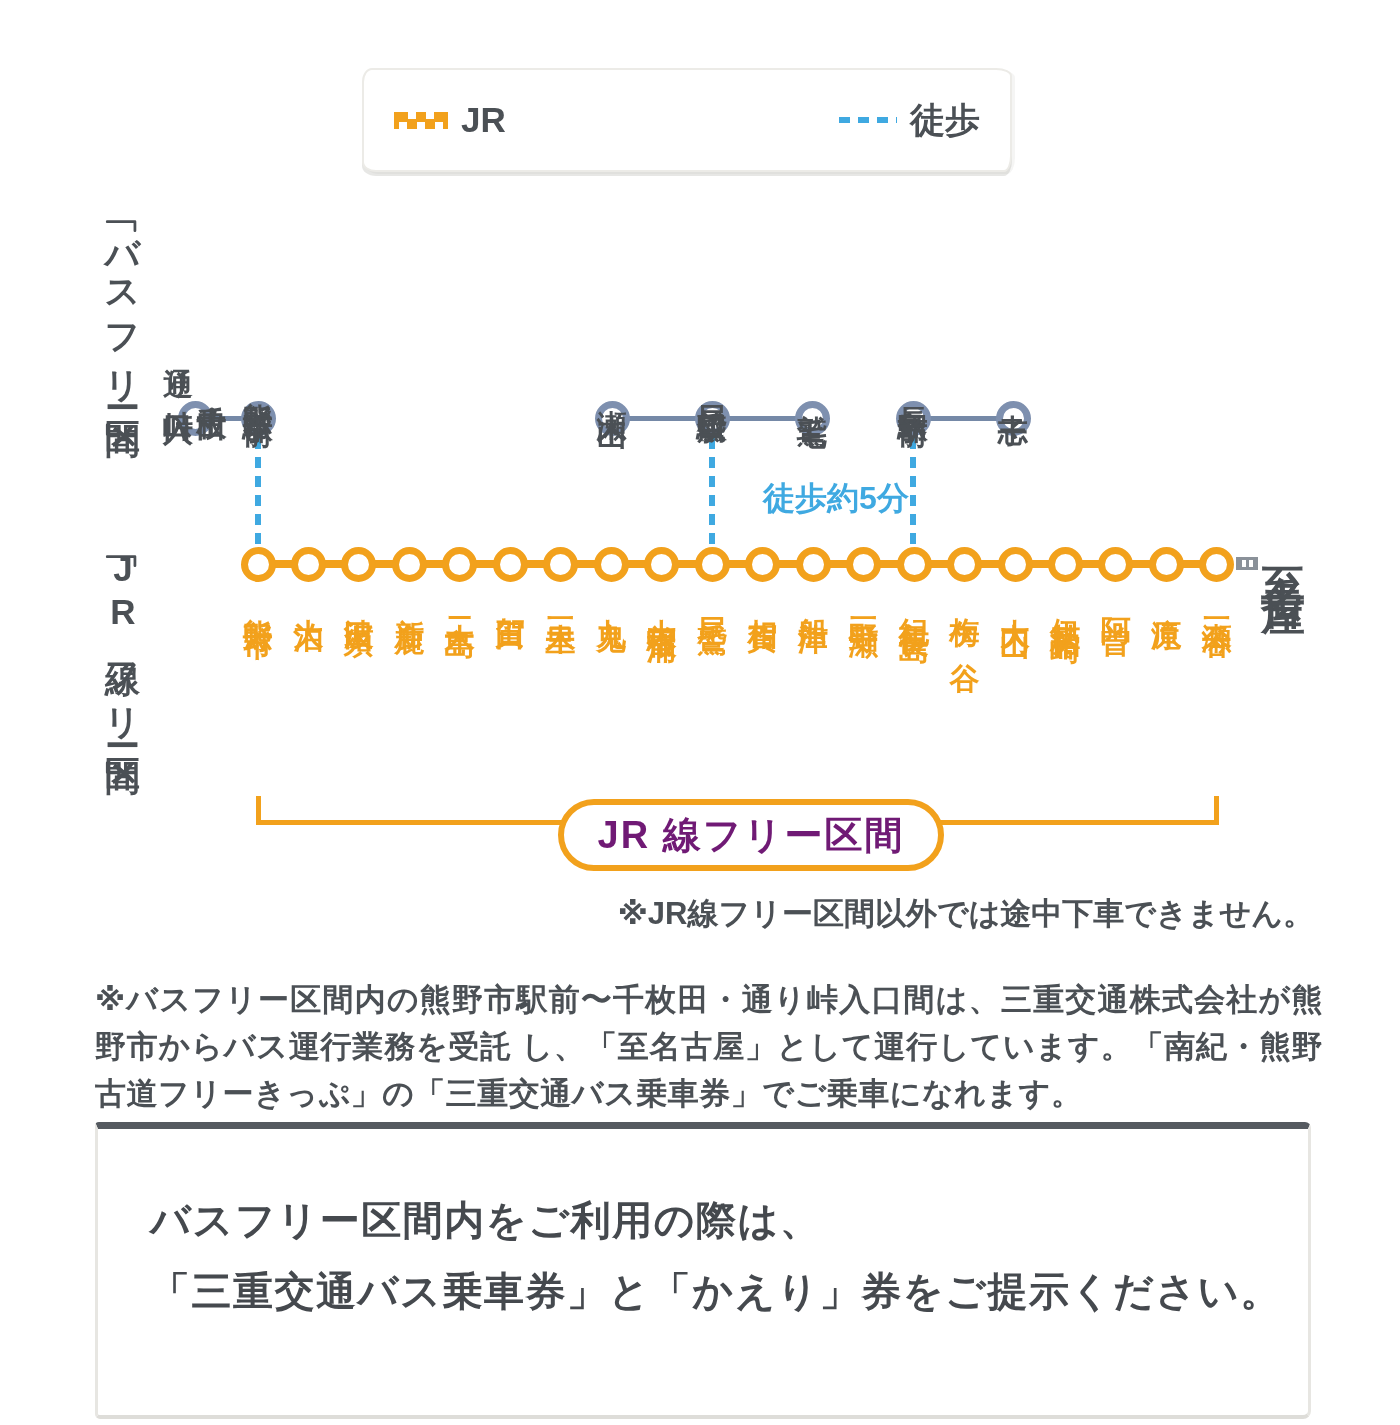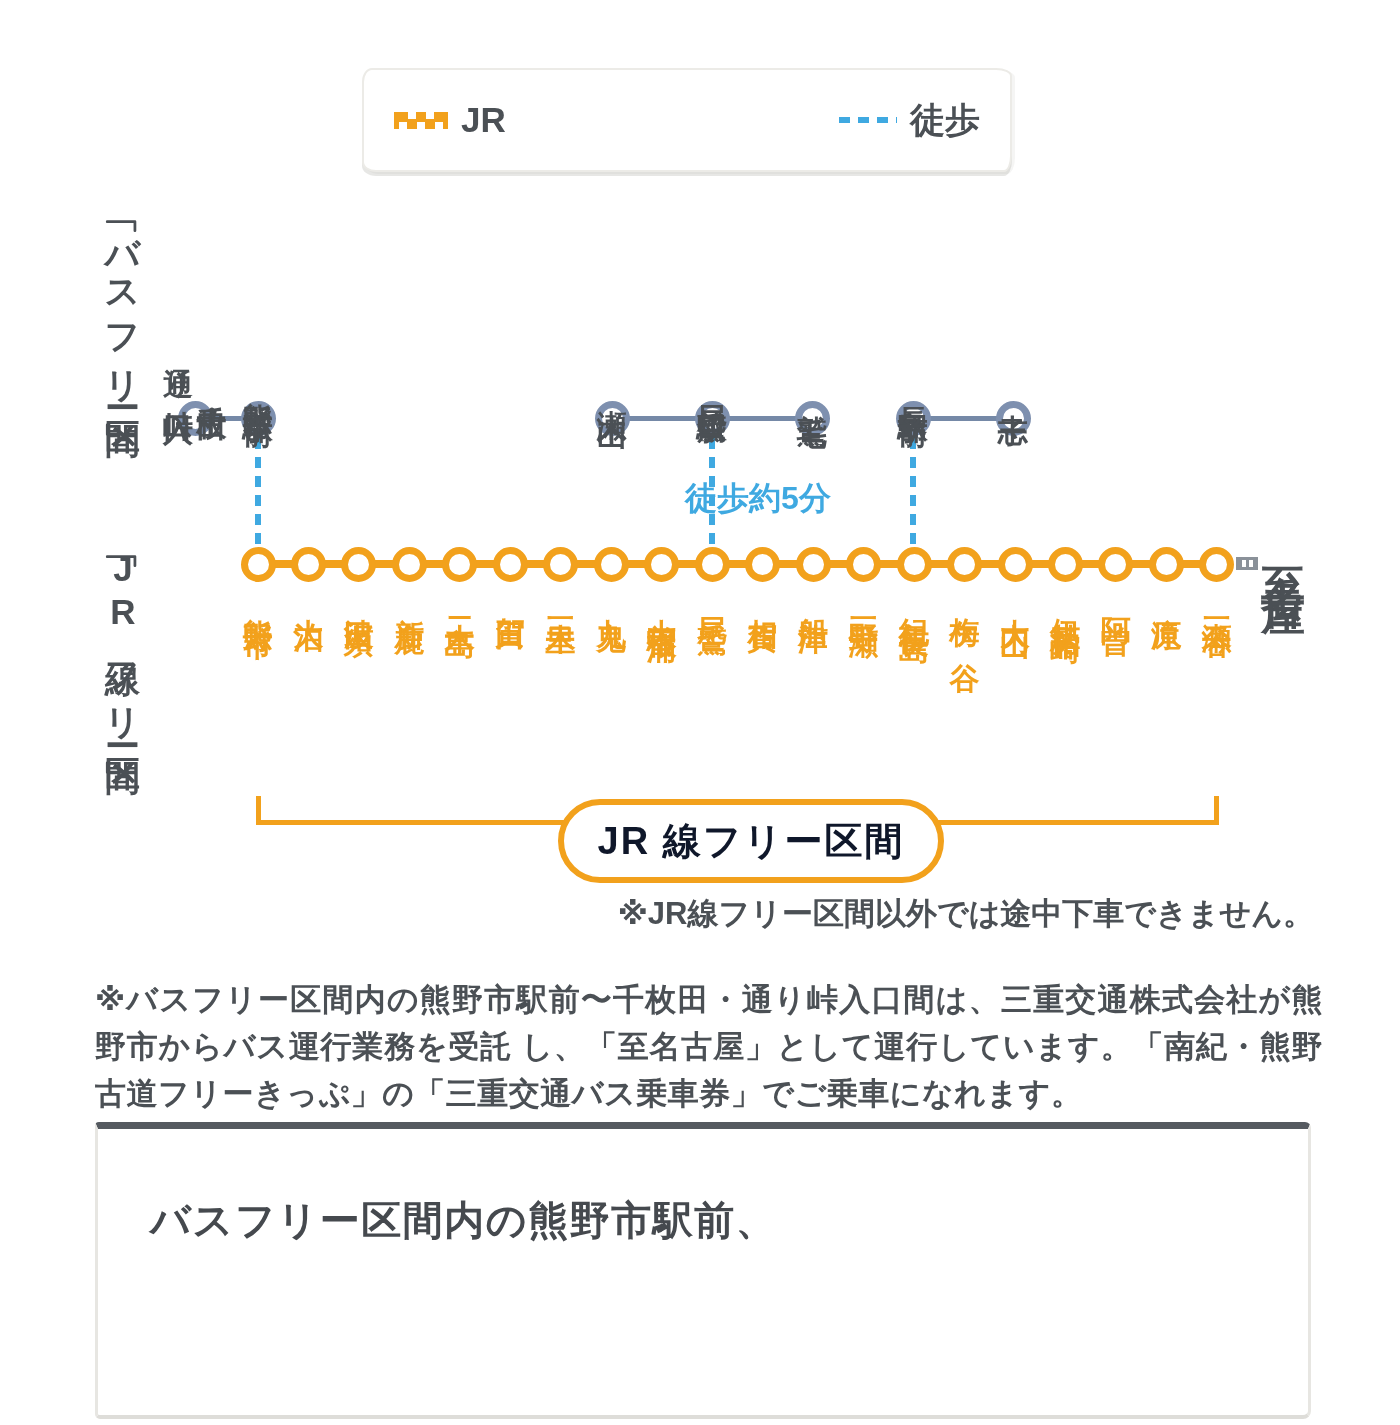--- a/index.html
+++ b/index.html
@@ -33,34 +33,34 @@
   
   .circle{position:absolute;width:35px;height:35px;border-radius:50%;background:#fff;box-sizing:border-box}
   .circle.jr{border:7px solid #F2A11C}
   .circle.bus{border:7px solid #7E90AF}
   .busline{position:absolute;height:5px;background:#7589A7}
   #jr-track{left:258px;top:560px;width:960px;height:8px;background:#F2A11C}
   .walkdash{position:absolute;width:6px;height:108px;background:repeating-linear-gradient(to bottom,#3FA9E1 0 11px,transparent 11px 19px)}
   .vlabel{position:absolute;writing-mode:vertical-rl;text-orientation:mixed;transform:translateX(-50%);line-height:1.12}
   .jr-label{color:#F2A11C;font-size:30px;letter-spacing:5px}
   .bus-label{color:#4B5055;font-size:30px;letter-spacing:4px}
-  #walk-note{left:758px;top:477px;transform:translateX(-50%);font-size:32px;color:#3FA9E1;white-space:nowrap}
+  #walk-note{left:836px;top:477px;transform:translateX(-50%);font-size:32px;color:#3FA9E1;white-space:nowrap}
   #direction-label{left:1284px;top:532px;font-size:44px;letter-spacing:9px;color:#4B5055;transform:translateX(-50%);white-space:nowrap}
   #track-continues{left:1236px;top:557px}
 
   
   .bracket{background:#F2A11C;position:absolute}
   #bracket-line{left:256px;top:820px;width:963px;height:5px}
   #bracket-tick-left{left:256px;top:796px;width:5px;height:29px}
   #bracket-tick-right{left:1214px;top:796px;width:5px;height:29px}
   #jr-zone-badge{
-    left:558px;top:799px;width:386px;height:84px;background:#fff;
+    left:558px;top:799px;width:386px;height:72px;background:#fff;
     border:6px solid #F2A11C;border-radius:45px;box-sizing:border-box;
     display:flex;align-items:center;justify-content:center;
-    font-size:38px;color:#0f172a;letter-spacing:2px;white-space:nowrap;z-index:2;
+    font-size:38px;color:#701a75;letter-spacing:2px;white-space:nowrap;z-index:2;
   }
 
   
   #jr-note{right:86px;top:893px;font-size:31px;color:#4B5055;white-space:nowrap}
   #bus-note{left:95px;top:976px;width:1228px;font-size:31px;line-height:47px;color:#4B5055;text-align:justify;letter-spacing:.5px}
 
   
   #info-box{
     left:95px;top:1122px;width:1216px;height:297px;background:#fff;box-sizing:border-box;
     border-top:7px solid #555A60;
@@ -170,14 +170,15 @@
 
 <div class="abs bracket" id="bracket-line"></div>
 <div class="abs bracket" id="bracket-tick-left"></div>
 <div class="abs bracket" id="bracket-tick-right"></div>
 <div class="abs" id="jr-zone-badge">JR 線フリー区間</div>
 
 <div class="abs" id="jr-note">※JR線フリー区間以外では途中下車できません。</div>
 <div class="abs" id="bus-note">※バスフリー区間内の熊野市駅前〜千枚田・通り峠入口間は、三重交通株式会社が熊野市からバス運行業務を受託 し、「至名古屋」として運行しています。「南紀・熊野古道フリーきっぷ」の「三重交通バス乗車券」でご乗車になれます。</div>
 
 <div class="abs" id="info-box">
-  <div class="info-line">バスフリー区間内の熊野市駅前、</div>
+  <div class="info-line">バスフリー区間内をご利用の際は、</div>
+  <div class="info-line">「三重交通バス乗車券」と「かえり」券をご提示ください。</div>
 </div>
 
 </body></html>

